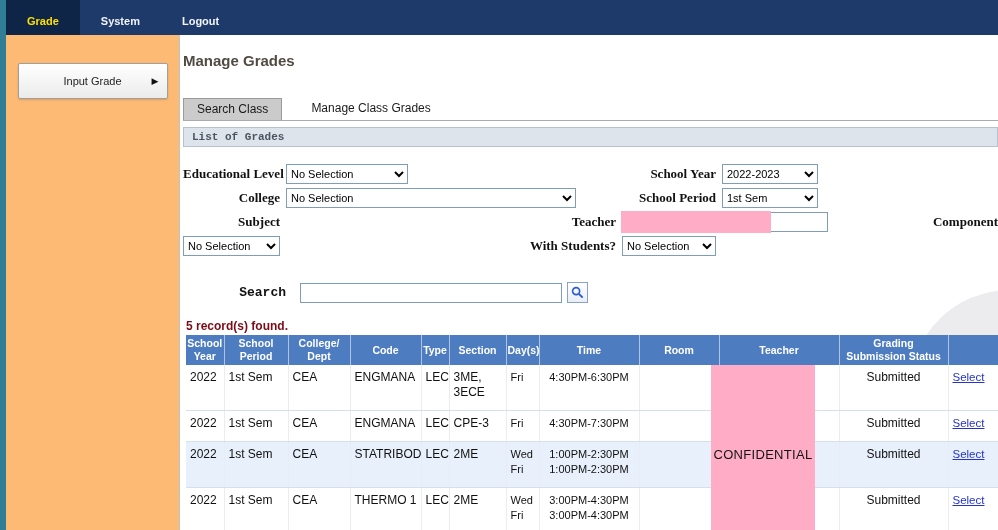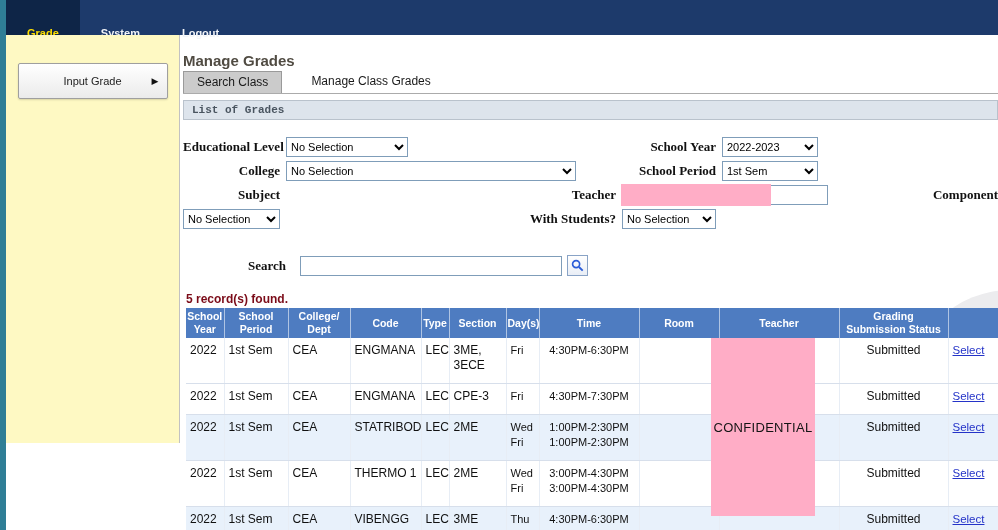--- a/index.html
+++ b/index.html
@@ -4,34 +4,34 @@
 <style>
   * { box-sizing: border-box; margin: 0; padding: 0; }
   html,body { width: 998px; height: 530px; overflow: hidden; }
   body { font-family: "Liberation Sans", "DejaVu Sans", sans-serif; background: #fff; position: relative; }
 
   
   .edge-strip { position: absolute; left: 0; top: 0; width: 6px; height: 530px; background: #2f7e96; z-index: 3; }
 
   
   .topnav { position: absolute; left: 0; top: 0; width: 998px; height: 35px; background: #1d3a6b; z-index: 2; display: flex; padding-left: 6px; }
-  .nav-item { height: 35px; line-height: 35px; padding: 16px 21px; font-size: 11px; font-weight: bold; color: #f2f4f8; cursor: pointer; }
+  .nav-item { height: 35px; line-height: 35px; padding: 4px 21px; font-size: 11px; font-weight: bold; color: #f2f4f8; cursor: pointer; }
   .nav-item.active { background: #0e2547; color: #ffe000; }
 
   
-  .sidebar { position: absolute; left: 6px; top: 35px; width: 174px; height: 408px; background: #fef9c3; border-right: 1px solid #c2c2c2; z-index: 2; }
+  .sidebar { position: absolute; left: 6px; top: 35px; width: 174px; height: 495px; background: #fdba74; border-right: 1px solid #c2c2c2; z-index: 2; }
   .input-grade-btn { width: 150px; height: 36px; margin: 28px auto 0 auto; background: linear-gradient(#ffffff, #ebebeb); border: 1px solid #9f9f9f; border-radius: 2px; position: relative; display: flex; align-items: center; justify-content: center; font-size: 11px; color: #222; cursor: pointer; box-shadow: 0 1px 2px rgba(0,0,0,.15); }
   .input-grade-btn .arrow { position: absolute; right: 8px; font-size: 9px; color: #111; }
 
   
   .main { position: absolute; left: 180px; top: 35px; width: 818px; height: 495px; background: #fff; padding: 16px 0 0 3px; z-index: 1; }
   .decor-circle { position: absolute; left: 730px; top: 255px; width: 200px; height: 200px; border-radius: 50%; background: #ececee; z-index: 0; }
   .page-title { font-size: 15px; font-weight: bold; color: #504b42; line-height: 20px; position: relative; z-index: 1; }
 
-  .tabs { margin-top: 0; display: flex; align-items: flex-end; border-bottom: 1px solid #ababab; width: 815px; position: relative; z-index: 1; }
+  .tabs { margin-top: 27px; display: flex; align-items: flex-end; border-bottom: 1px solid #ababab; width: 815px; position: relative; z-index: 1; }
   .tab { height: 22px; line-height: 21px; padding: 0 13px; font-size: 12px; color: #1a1a1a; cursor: pointer; }
   .tab.active { background: #cbcbcb; border: 1px solid #9a9a9a; border-bottom: none; }
   .tab.inactive { margin-left: 16px; background: transparent; }
 
   .panel-header { margin-top: 6px; width: 815px; height: 20px; background: #dde4ec; border: 1px solid #b9c2cc; font-size: 11px; font-weight: bold; color: #4a5560; line-height: 18px; padding-left: 8px; position: relative; z-index: 1; font-family: Liberation Mono, monospace; }
 
   
   .form-grid { margin-top: 16px; display: grid; grid-template-columns: 97px 330px 94px auto; column-gap: 6px; row-gap: 3px; align-items: center; position: relative; z-index: 1; }
   .flabel { font-family: "Liberation Serif", "DejaVu Serif", serif; font-size: 13px; font-weight: bold; color: #111; text-align: right; white-space: nowrap; }
   .ffield { display: flex; align-items: flex-end; gap: 3px; height: 21px; }
@@ -39,21 +39,21 @@
   .sel-el { width: 122px; } .sel-college { width: 290px; } .sel-comp { width: 205px; }
   .sel-sy, .sel-sp, .sel-ws { width: 96px; }
   .in-subject { width: 166px; padding: 0 3px; }
   .in-teacher { width: 206px; padding: 0 3px; }
   .teacher-wrap { position: relative; display: inline-block; }
   .teacher-redact { position: absolute; left: -1px; top: -1px; width: 150px; height: 22px; background: #ffadc6; }
   .lookup-btn { width: 21px; height: 21px; border: 1px solid #89a3c6; background: linear-gradient(#ffffff,#e9eef6); display: inline-flex; align-items: center; justify-content: center; cursor: pointer; padding: 0; }
   .clear-btn { height: 20px; border: 1px solid #8a8a8a; background: linear-gradient(#f4f4f4,#dedede); font-size: 11px; padding: 0 6px; cursor: pointer; font-family: "Liberation Sans", sans-serif; }
 
   .search-row { margin-top: 26px; display: flex; align-items: center; position: relative; z-index: 1; }
-  .search-row .flabel { width: 103px; margin-right: 14px; }
+  .search-row .flabel { width: 103px; margin-right: 14px; font-family: Liberation Mono, monospace; }
   .in-search { width: 262px; padding: 0 3px; }
   .search-row .lookup-btn { margin-left: 5px; }
 
   .record-count { margin-top: 16px; margin-left: 3px; font-size: 12px; font-weight: bold; color: #7b0b18; position: relative; z-index: 1; }
 
   
   .table-wrap { position: relative; margin-top: 2px; margin-left: 3px; width: 812px; z-index: 1; }
   table { border-collapse: collapse; table-layout: fixed; width: 812px; }
   thead th { background: #4e7cc1; color: #fff; font-size: 10.5px; font-weight: bold; height: 30px; vertical-align: middle; text-align: center; white-space: pre-line; line-height: 13px; padding: 1px; border-left: 1px solid rgba(255,255,255,.55); }
   thead th:first-child { border-left: none; }

